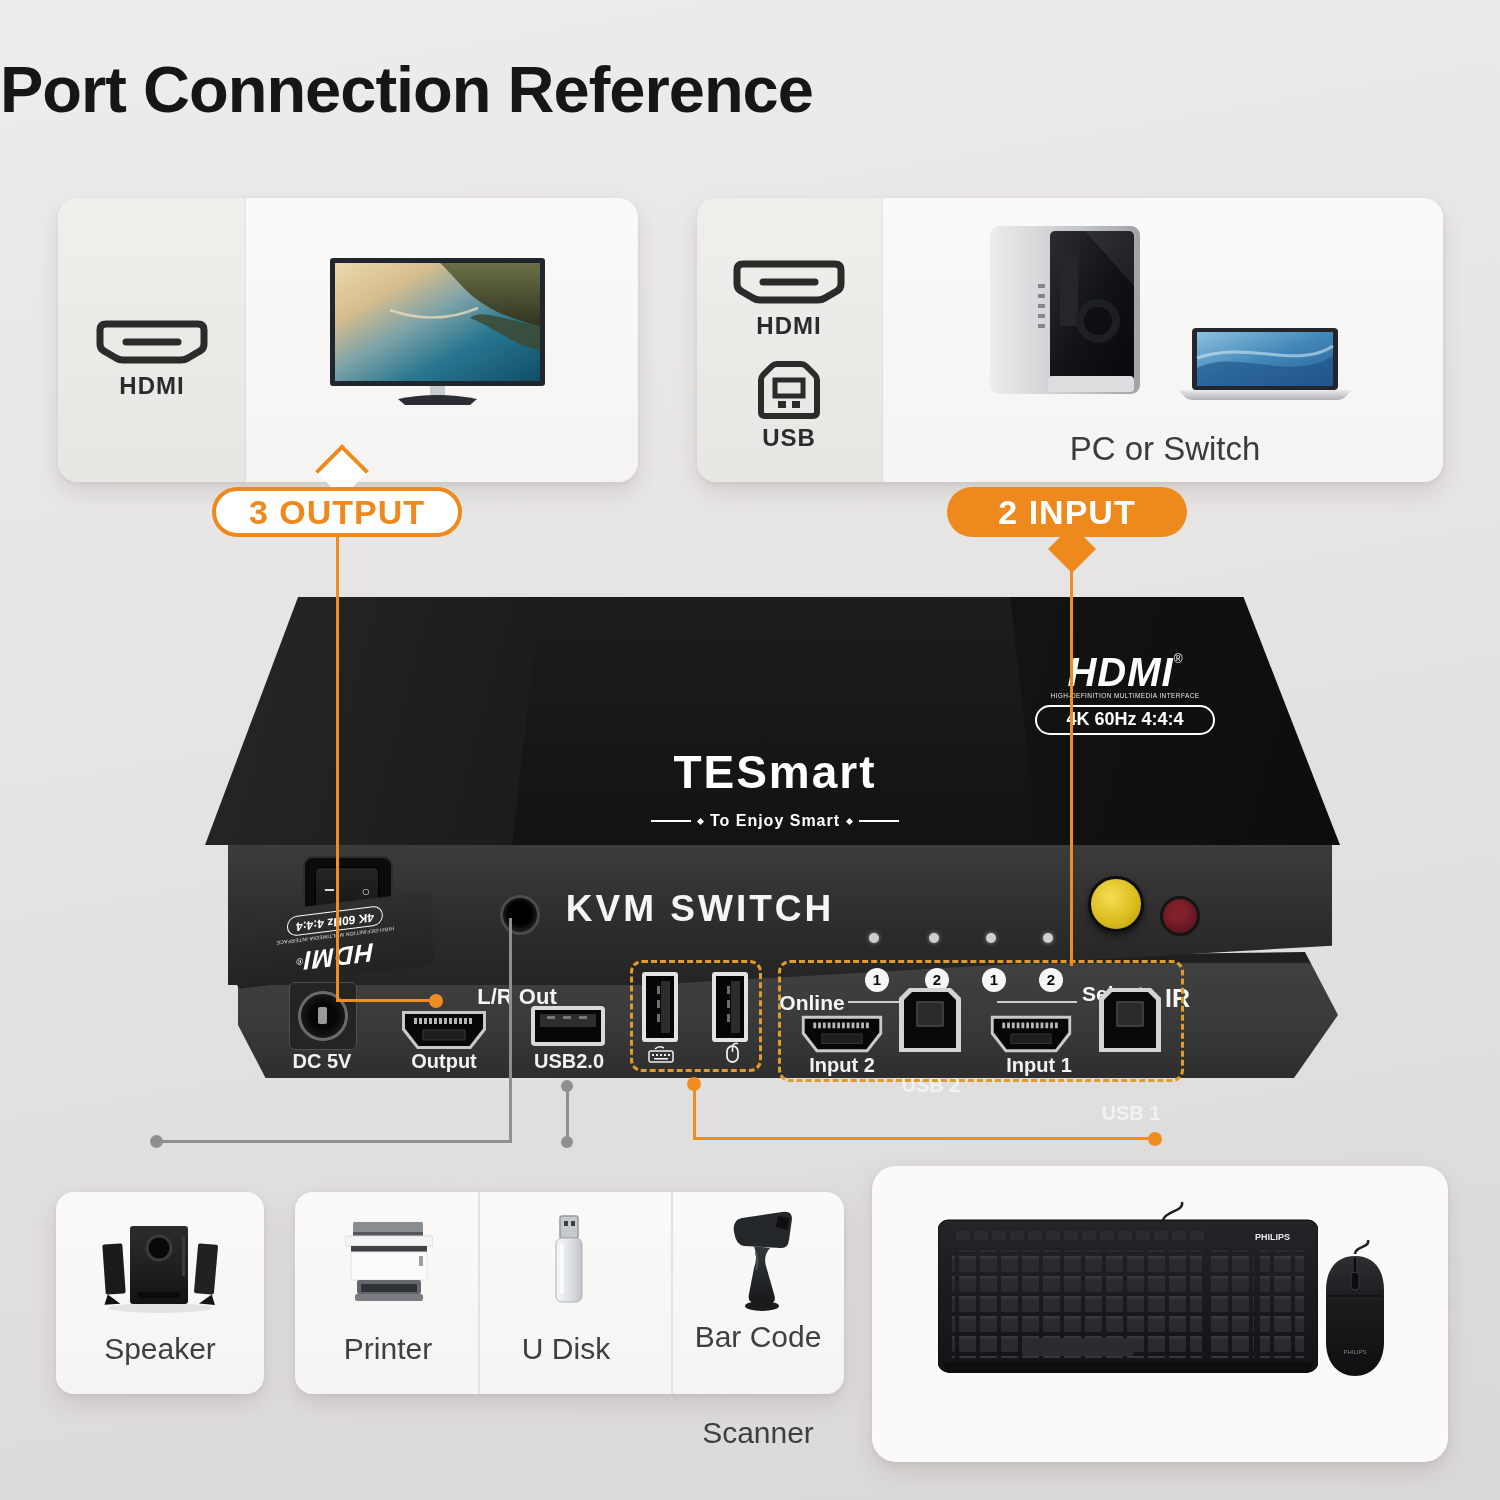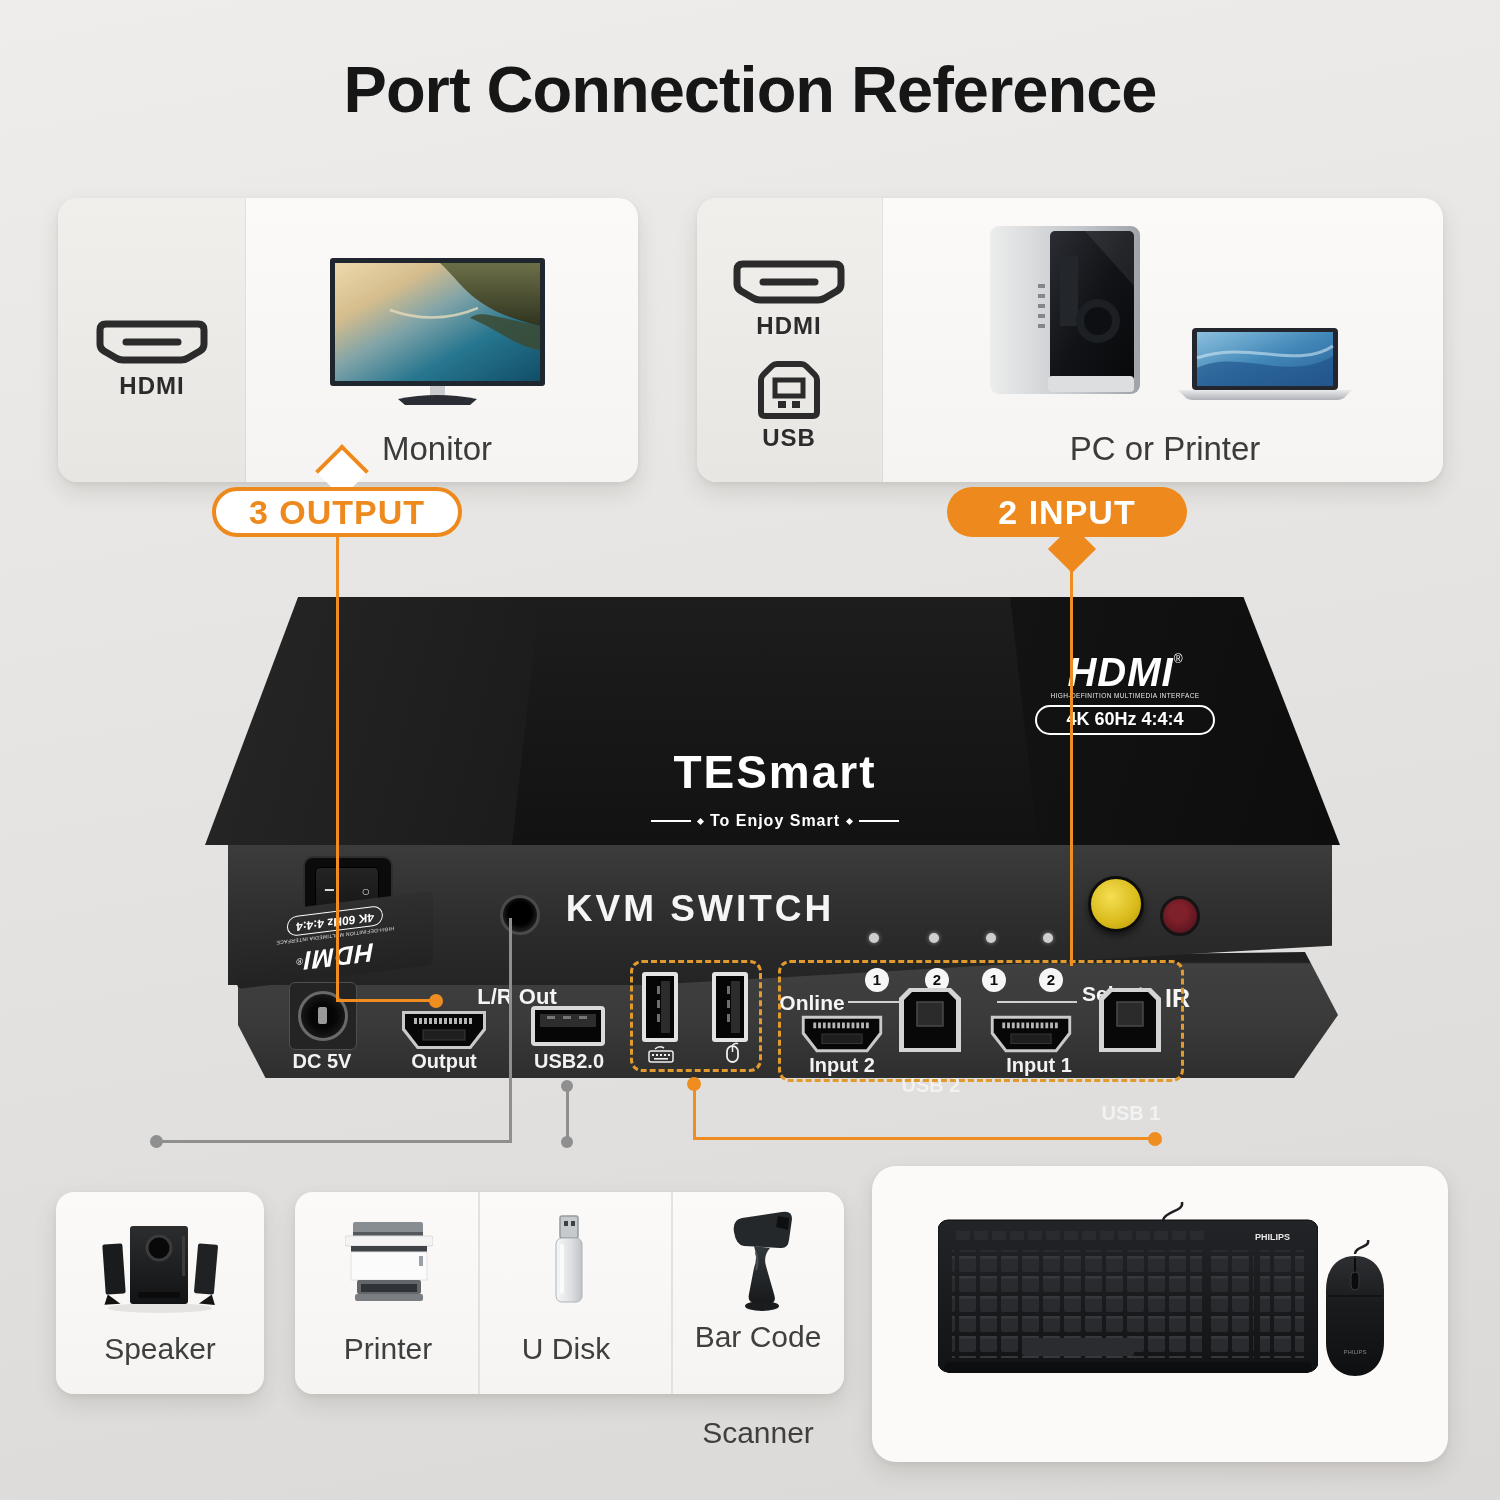--- a/index.html
+++ b/index.html
@@ -3,21 +3,21 @@
 <meta charset="utf-8">
 <style>
   html,body{margin:0;padding:0;}
   body{width:1500px;height:1500px;overflow:hidden;
        font-family:"Liberation Sans",sans-serif;
        background:linear-gradient(170deg,#eeedeb 0%,#e7e5e3 40%,#dbd9d7 100%);}
   .abs{position:absolute;}
   #stage{position:relative;width:1500px;height:1500px;}
 
   
-  .title{left:0;top:52px;width:1500px;text-align:center;
+  .title{left:0;top:52px;width:1500px;
          font-size:65px;font-weight:700;letter-spacing:-1px;color:#161616;}
 
   
   .card{background:linear-gradient(180deg,#fbfaf9 0%,#f5f4f2 100%);
         border-radius:20px;box-shadow:0 10px 22px rgba(70,64,58,.14),0 2px 5px rgba(70,64,58,.07);}
   .card-strip{background:linear-gradient(180deg,#f1efec,#e8e6e3);
         border-radius:20px 0 0 20px;border-right:1px solid rgba(0,0,0,.05);}
   .conn-label{font-size:24px;font-weight:700;color:#2b2b2b;letter-spacing:1px;text-align:center;}
   .dev-label{font-size:33px;color:#3b3b3b;text-align:center;}
 
@@ -109,21 +109,20 @@
       </defs>
       <rect x="0" y="0" width="215" height="128" rx="3" fill="#20262e"></rect>
       <rect x="5" y="5" width="205" height="118" fill="url(#seaG)"></rect>
       <path d="M110,5 C135,28 142,52 210,68 L210,5 Z" fill="url(#cliffG)"></path>
       <path d="M140,60 C165,70 185,88 210,92 L210,68 C160,58 150,52 140,60 Z" fill="#3c4a33" opacity=".85"></path>
       <path d="M60,52 Q105,68 148,50" stroke="#e6d9ba" stroke-width="2.5" fill="none" opacity=".8"></path>
       <rect x="100" y="128" width="15" height="13" fill="#c9cbcf"></rect>
       <path d="M68,141 Q107,133 147,141 L140,147 H75 Z" fill="#2a2d33"></path>
     </svg>
   </div>
-  <div class="abs dev-label" style="left:287px;top:430px;width:300px;">Monitor</div>
 
   <div class="abs card" style="left:697px;top:198px;width:746px;height:284px;"></div>
   <div class="abs card-strip" style="left:697px;top:198px;width:185px;height:284px;"></div>
   <div class="abs" style="left:733px;top:260px;width:112px;height:50px;">
     <svg width="112" height="50" viewBox="0 0 112 50">
       <path d="M10,4 H102 Q108,4 108,10 V24 Q108,29 104,31 L92,38 Q89,40 85,40 H27 Q23,40 20,38 L8,31 Q4,29 4,24 V10 Q4,4 10,4 Z" fill="none" stroke="#2b2b2b" stroke-width="7" stroke-linejoin="round"></path>
       <path d="M30,22 H82" stroke="#2b2b2b" stroke-width="7" stroke-linecap="round"></path>
     </svg>
   </div>
   <div class="abs conn-label" style="left:729px;top:312px;width:120px;">HDMI</div>
@@ -181,21 +180,21 @@
             <stop offset="1" stop-color="#aeb2b6"></stop>
         </linearGradient>
       </defs>
       <rect x="14" y="0" width="146" height="62" rx="4" fill="#23272d"></rect>
       <rect x="19" y="4" width="136" height="54" fill="url(#wave)"></rect>
       <path d="M19,40 C60,20 110,55 155,28 L155,58 H19 Z" fill="#1d4f86" opacity=".6"></path>
       <path d="M19,30 C70,12 120,42 155,18" stroke="#cde6f4" stroke-width="3" fill="none" opacity=".6"></path>
       <path d="M0,62 H174 L166,70 Q163,72 157,72 H17 Q11,72 8,70 Z" fill="url(#base)"></path>
     </svg>
   </div>
-  <div class="abs dev-label" style="left:1015px;top:430px;width:300px;">PC or Printer</div>
+  <div class="abs dev-label" style="left:1015px;top:430px;width:300px;">PC or Switch</div>
 
   <div class="abs ptr ptr-up" style="left:323px;top:452px;"></div>
   <div class="abs badge badge-out" style="left:212px;top:487px;width:250px;height:50px;">3 OUTPUT</div>
   <div class="abs ptr ptr-down" style="left:1055px;top:532px;"></div>
   <div class="abs badge badge-in" style="left:947px;top:487px;width:240px;height:50px;">2 INPUT</div>
 
   <div class="abs lnO" style="left:336px;top:535px;width:3px;height:466px;"></div>
   <div class="abs lnO" style="left:336px;top:999px;width:100px;height:3px;"></div>
   <div class="abs dotO" style="left:429px;top:994px;width:14px;height:14px;"></div>
 

